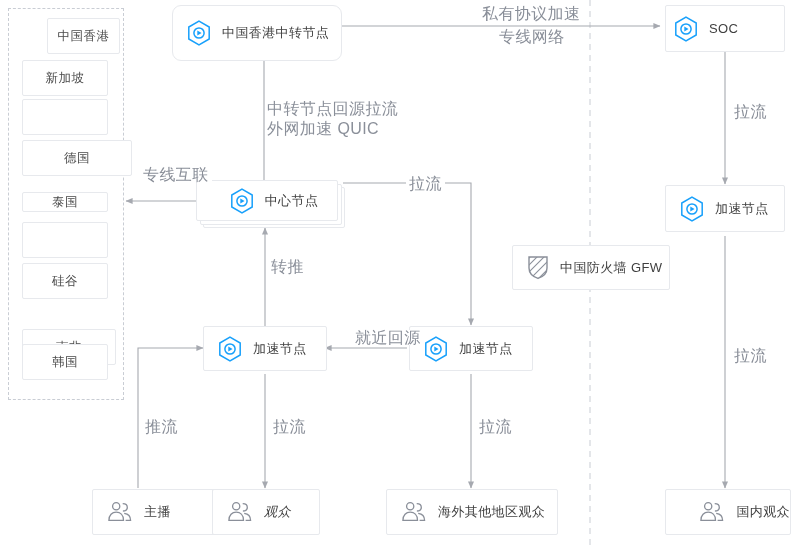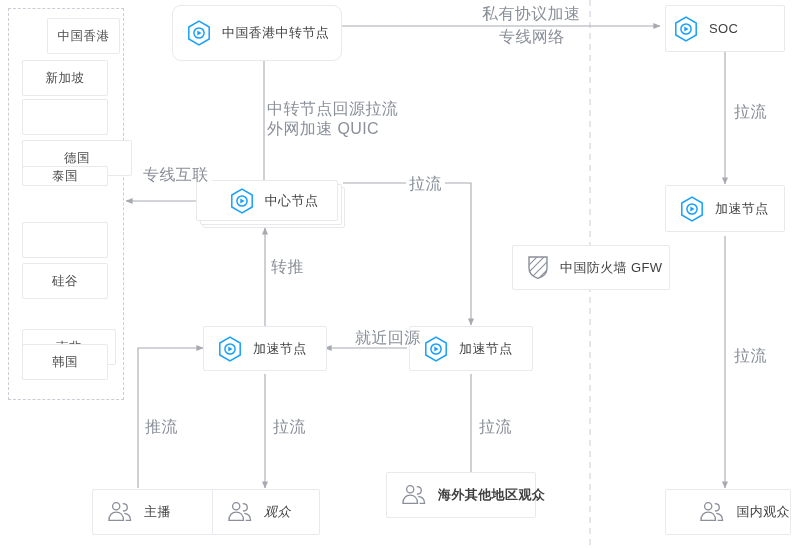--- a/index.html
+++ b/index.html
@@ -138,21 +138,21 @@
   </div>
   <div class="region-item" style="left:22px; top:60px; width:86px; height:36px;">
     <span>新加坡</span>
   </div>
   <div class="region-item" style="left:22px; top:99px; width:86px; height:36px;">
     <span></span>
   </div>
   <div class="region-item" style="left:22px; top:140px; width:110px; height:36px;">
     <span>德国</span>
   </div>
-  <div class="region-item" style="left:22px; top:166px; width:86px; height:20px;">
+  <div class="region-item" style="left:22px; top:192px; width:86px; height:20px;">
     <span>泰国</span>
   </div>
   <div class="region-item" style="left:22px; top:222px; width:86px; height:36px;">
     <span></span>
   </div>
   <div class="region-item" style="left:22px; top:263px; width:86px; height:36px;">
     <span>硅谷</span>
   </div>
   <div class="region-item" style="left:22px; top:303px; width:94px; height:36px;margin-top:26px;">
     <span>南非</span>
@@ -250,21 +250,21 @@
   <div class="node" style="left:212px; top:489px; width:108px; height:46px;font-style:italic;">
     <svg class="peopleicon" width="26" height="22" viewBox="0 0 26 22">
       <circle cx="9.2" cy="5.2" r="3.6" fill="none" stroke="#8a8f99" stroke-width="1.3"></circle>
       <path d="M1.9 19.4 C1.9 13.9 5.2 11.2 9.2 11.2 C13.2 11.2 16.5 13.9 16.5 19.4 Z" fill="none" stroke="#8a8f99" stroke-width="1.3"></path>
       <path d="M15.7 2.6 C18.6 2.6 20.3 4.4 20.3 6.4 C20.3 8.4 18.6 10 15.9 10" fill="none" stroke="#8a8f99" stroke-width="1.3"></path>
       <path d="M17.2 12.3 C21.3 12.8 23.6 15.4 23.6 19.4 L18.6 19.4" fill="none" stroke="#8a8f99" stroke-width="1.3"></path>
     </svg>
     <span class="label">观众</span>
   </div>
 
-  <div class="node" style="left:386px; top:472px; width:150px; height:46px;font-weight:bold;">
+  <div class="node" style="left:386px; top:489px; width:172px; height:46px;">
     <svg class="peopleicon" width="26" height="22" viewBox="0 0 26 22">
       <circle cx="9.2" cy="5.2" r="3.6" fill="none" stroke="#8a8f99" stroke-width="1.3"></circle>
       <path d="M1.9 19.4 C1.9 13.9 5.2 11.2 9.2 11.2 C13.2 11.2 16.5 13.9 16.5 19.4 Z" fill="none" stroke="#8a8f99" stroke-width="1.3"></path>
       <path d="M15.7 2.6 C18.6 2.6 20.3 4.4 20.3 6.4 C20.3 8.4 18.6 10 15.9 10" fill="none" stroke="#8a8f99" stroke-width="1.3"></path>
       <path d="M17.2 12.3 C21.3 12.8 23.6 15.4 23.6 19.4 L18.6 19.4" fill="none" stroke="#8a8f99" stroke-width="1.3"></path>
     </svg>
     <span class="label">海外其他地区观众</span>
   </div>
 
   <div class="node" style="left:665px; top:489px; width:126px; height:46px;justify-content:flex-end;">

